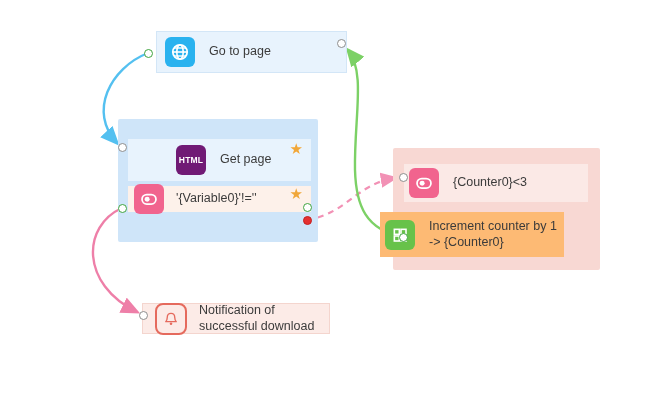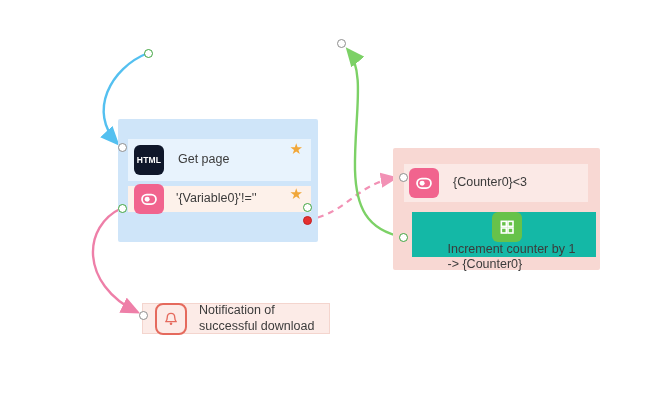--- a/index.html
+++ b/index.html
@@ -19,26 +19,26 @@
   .cp-green{border:1.6px solid #3fa43f;}
   .cp-gray{border:1.6px solid #8e8e8e;}
   .cp-red{background:#e53030;border:1px solid #c62020;}
   #go-to-page{left:156px;top:31px;width:191px;height:42px;background:#e8f3fd;
     border:1px solid #d3e6f7;padding-left:8px;}
   #mid-group{left:118px;top:119px;width:200px;height:123px;background:#cfe5f9;}
   #get-text{left:128px;top:139px;width:183px;height:42px;background:#e8f3fd;padding-left:6px;}
   #variable-check{left:128px;top:186px;width:183px;height:26px;background:#fdf1ea;padding-left:6px;}
   #right-group{left:393px;top:148px;width:207px;height:122px;background:#f8d8d3;}
   #counter-check{left:404px;top:164px;width:184px;height:38px;background:#fbe9e6;padding-left:5px;}
-  #increment-counter{left:412px;top:212px;width:184px;height:45px;background:#14b8a6;padding-left:5px;flex-direction:column;}
+  #increment-counter{left:380px;top:212px;width:184px;height:45px;background:#fdba74;padding-left:5px;}
   #increment-counter .label{width:132px;}
   #notification{left:142px;top:303px;width:188px;height:31px;background:#fcebe7;
     border:1px solid #f4d5ce;padding-left:12px;}
   #notification .label{width:128px;}
-  .html-icon{background:#0f172a;color:#fff;font-weight:bold;font-size:8.5px;letter-spacing:.2px;}
+  .html-icon{background:#701a75;color:#fff;font-weight:bold;font-size:8.5px;letter-spacing:.2px;margin-left:42px;}
   .globe-icon{background:#29b2ef;}
   .toggle-icon{background:#f1648e;}
   .grid-icon{background:#67c24a;}
   .bell-box{width:32px;height:32px;border:2.5px solid #e56a5d;border-radius:8px;
     box-sizing:border-box;flex:0 0 32px;display:flex;align-items:center;justify-content:center;
     background:transparent;}
   .gap14{margin-left:14px;}
   .gap12{margin-left:12px;}
   svg.edges{position:absolute;left:0;top:0;pointer-events:none;}
   svg.edges path{pointer-events:stroke;}
@@ -65,20 +65,32 @@
     </defs>
     <path d="M148,53 C110,68 88,112 117,143" fill="none" stroke="#54c0f0" stroke-width="2.4" marker-end="url(#ah-blue)"></path>
     <path d="M122,208 C82,226 80,284 137,312" fill="none" stroke="#ee7fa8" stroke-width="2.4" marker-end="url(#ah-pink)"></path>
     <path d="M307,220 C348,213 356,184 395,178" fill="none" stroke="#f291b5" stroke-width="2.2" stroke-dasharray="6 5" marker-end="url(#ah-pinkd)"></path>
     <path d="M403,237 C366,230 356,206 355,170 C354,118 366,72 348,50" fill="none" stroke="#7cd166" stroke-width="2.4" marker-end="url(#ah-green)"></path>
   </svg>
 
   <div class="group" id="mid-group"></div>
   <div class="group" id="right-group"></div>
 
+  <div class="node" id="go-to-page">
+    <div class="icon-sq globe-icon">
+      <svg width="20" height="20" viewBox="0 0 20 20">
+        <circle cx="10" cy="10" r="7.2" fill="none" stroke="#fff" stroke-width="1.8"></circle>
+        <ellipse cx="10" cy="10" rx="3.2" ry="7.2" fill="none" stroke="#fff" stroke-width="1.6"></ellipse>
+        <line x1="2.8" y1="10" x2="17.2" y2="10" stroke="#fff" stroke-width="1.6"></line>
+        <line x1="4" y1="6" x2="16" y2="6" stroke="#fff" stroke-width="1.4"></line>
+        <line x1="4" y1="14" x2="16" y2="14" stroke="#fff" stroke-width="1.4"></line>
+      </svg>
+    </div>
+    <span class="label gap14">Go to page</span>
+  </div>
 
   <div class="node" id="get-text">
     <div class="icon-sq html-icon">
       <span>HTML</span>
     </div>
     <span class="label gap14">Get page</span>
     <span class="star" style="right:8px;top:2px;">★</span>
   </div>
 
   <div class="node" id="variable-check">

